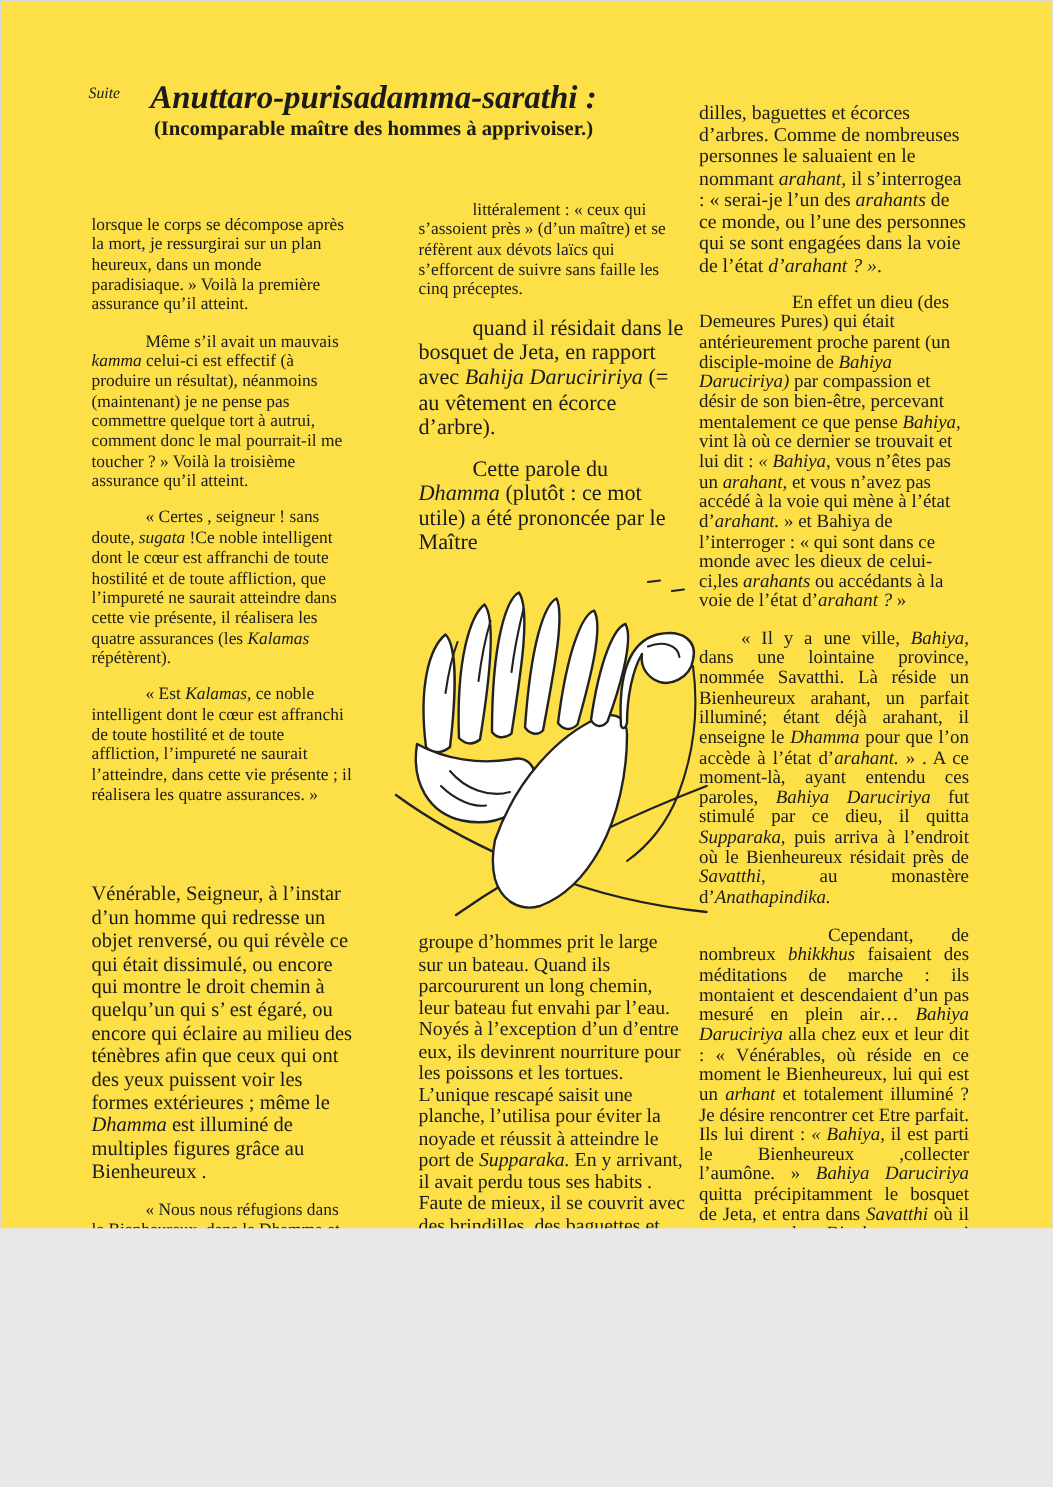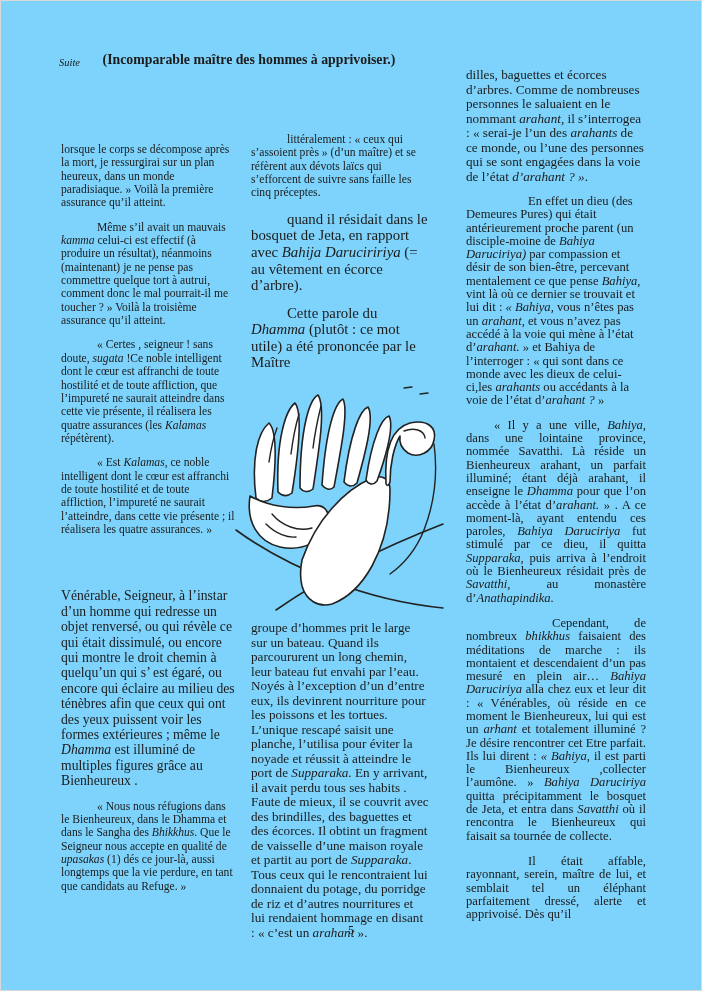--- a/index.html
+++ b/index.html
@@ -1,25 +1,25 @@
 <!DOCTYPE html>
 <html><head>
 <meta charset="utf-8">
 <style>
   html,body{margin:0;padding:0;background:#e8e8e8;}
-  .sheet{position:relative;width:702px;height:991px;background:#7dd3fc;margin:0 auto;
+  .sheet{position:relative;width:702px;height:819px;background:#fde047;margin:0 auto;
          font-family:"Liberation Serif","DejaVu Serif",serif;color:#1b1b1b;overflow:hidden;
          box-shadow:0 0 0 1px #d9d9d9 inset;}
   .suite{position:absolute;left:59px;top:57px;font-style:italic;font-size:10.5px;}
   header{position:absolute;left:46px;top:52px;width:406px;text-align:center;}
   h1{margin:0;font-size:22px;font-style:italic;font-weight:bold;line-height:26px;}
   h2{margin:0;font-size:13.8px;font-weight:bold;line-height:16px;}
   .col{position:absolute;}
   .col1{left:50px;top:132px;width:197px;}
-  .col2{left:240px;top:122px;width:200px;}
+  .col2{left:268px;top:122px;width:200px;}
   .col3{left:455px;top:57px;width:202px;}
   .para{margin:11px;}
   .small{font-size:11.6px;line-height:13.35px;}
   .big{font-size:13.2px;line-height:14.5px;}
   .big15{font-size:13.7px;line-height:15.4px;}
   .xl{font-size:14.8px;line-height:16.6px;}
   .mid{font-size:12.6px;line-height:13.3px;}
   .just{text-align:justify;}
   .ind1{text-indent:36px;}
   .indS{text-indent:28px;}
@@ -33,20 +33,21 @@
   .pageno{position:absolute;left:0;right:0;top:923px;text-align:center;font-size:12px;}
 </style>
 </head>
 <body>
 
 <div class="sheet">
 
   <div class="suite">Suite</div>
 
   <header>
+    <h1>Anuttaro-purisadamma-sarathi :</h1>
     <h2>(Incomparable maître des hommes à apprivoiser.)</h2>
   </header>
 
   <div class="col col1">
       <p class="para small">lorsque le corps se décompose après la mort, je ressurgirai sur un plan heureux, dans un monde paradisiaque. » Voilà la  première assurance qu’il atteint.</p>
       <p class="para small ind1">Même s’il avait un mauvais <i>kamma</i> celui-ci est effectif (à produire un résultat), néanmoins (maintenant) je ne pense pas commettre quelque tort à autrui, comment donc le mal pourrait-il me toucher ? » Voilà la troisième assurance qu’il atteint.</p>
       <p class="para small ind1">« Certes , seigneur ! sans doute, <i>sugata</i> !Ce noble intelligent dont le cœur est affranchi de toute hostilité et de toute affliction, que l’impureté ne saurait atteindre dans cette vie présente, il réalisera les quatre assurances (les <i>Kalamas</i> répétèrent).</p>
       <p class="para small ind1">« Est <i>Kalamas,</i> ce noble intelligent dont le cœur est affranchi de toute hostilité et de toute affliction, l’impureté ne saurait l’atteindre, dans cette vie présente ; il réalisera les quatre assurances. »</p>
       <p class="para big15 gapXL">Vénérable, Seigneur, à l’instar d’un homme qui redresse un objet renversé, ou qui révèle ce qui était dissimulé, ou encore qui montre le droit chemin à quelqu’un qui s’ est égaré, ou encore qui éclaire au milieu des ténèbres afin que ceux qui ont  des yeux puissent voir les formes extérieures ; même le <i>Dhamma</i> est illuminé de multiples figures grâce au Bienheureux .</p>
       <p class="para small ind1 sp2">« Nous nous réfugions dans le Bienheureux, dans le Dhamma et dans le Sangha des <i>Bhikkhus</i>. Que le Seigneur nous accepte en qualité de <i>upasakas</i> (1) dés ce jour-là, aussi longtemps que la vie perdure, en tant que candidats au Refuge. »</p>

